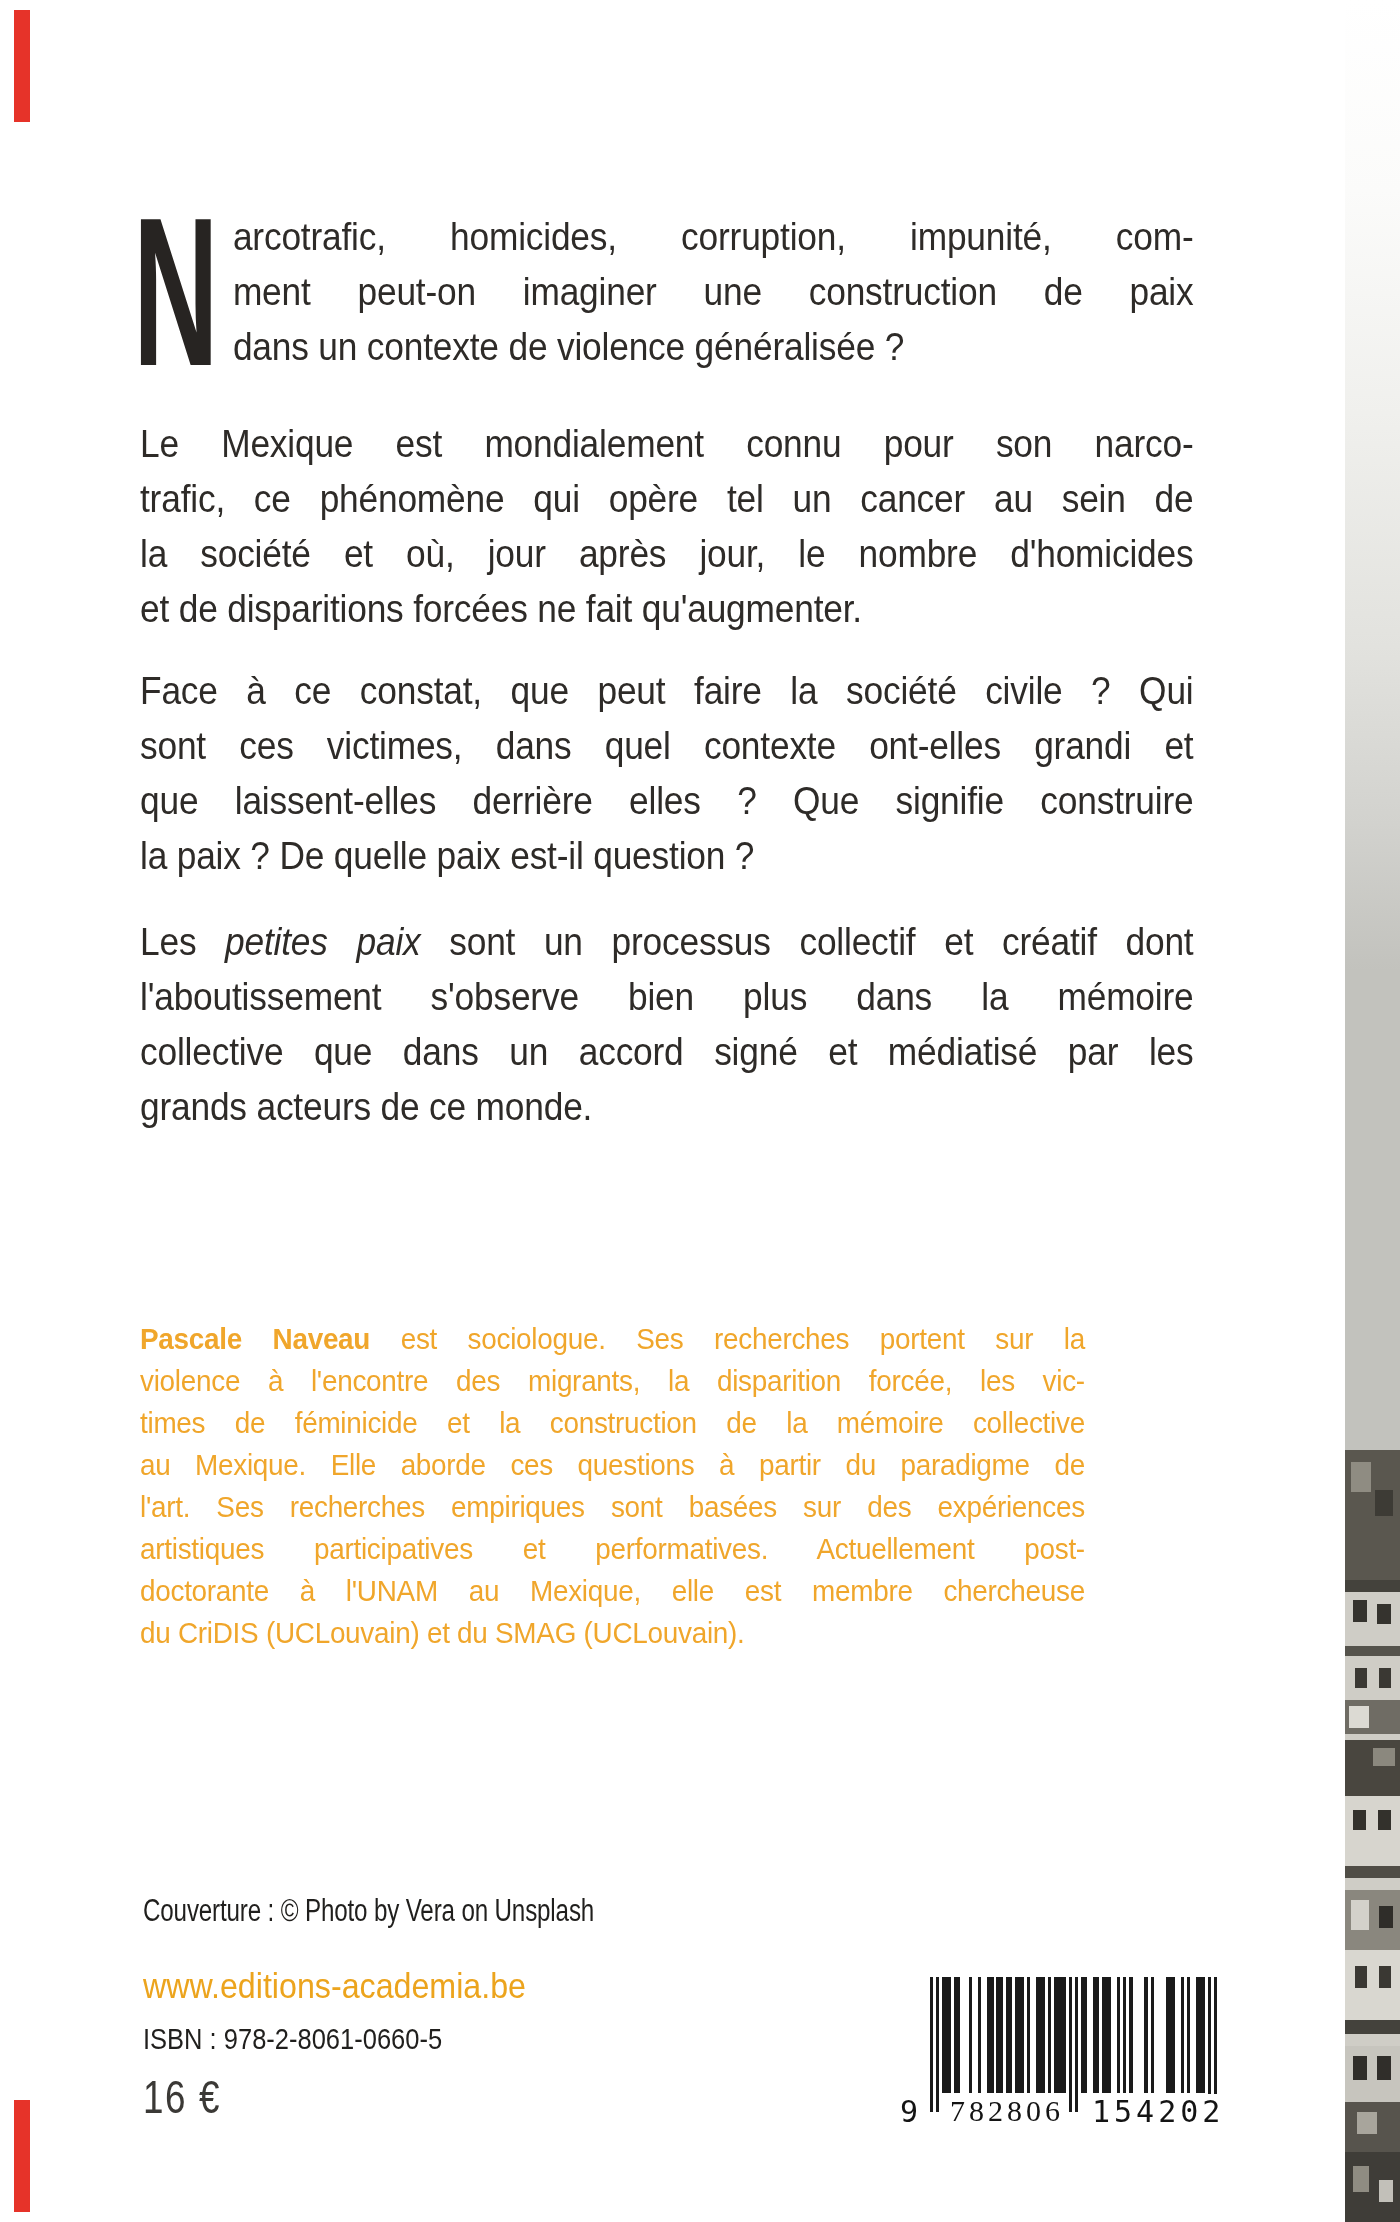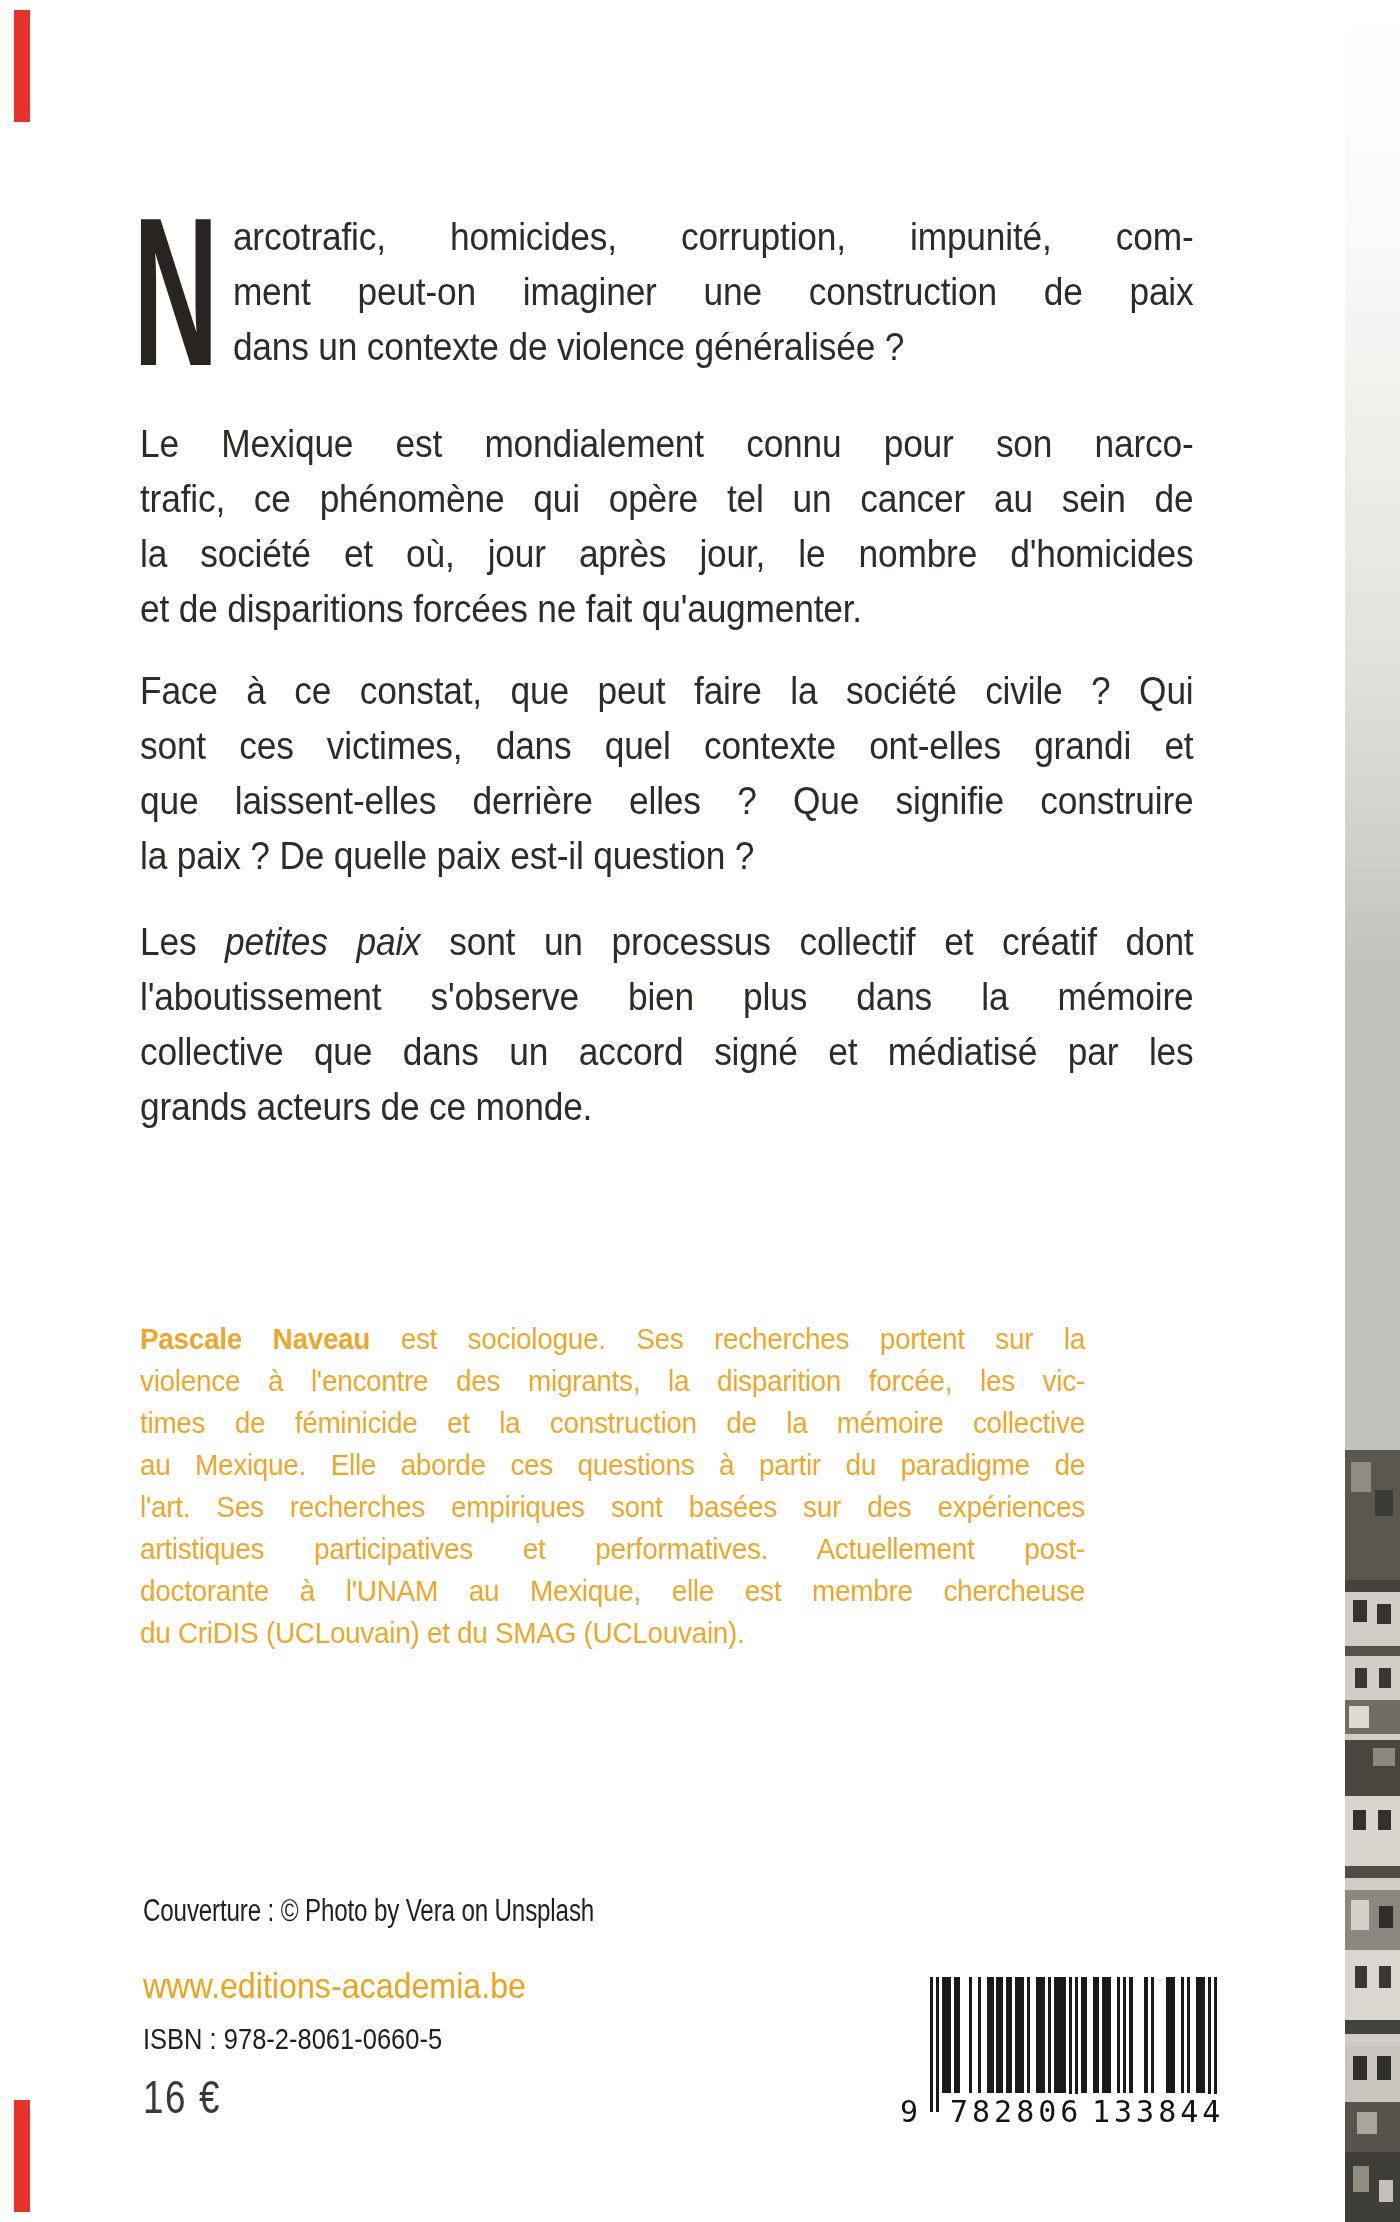--- a/index.html
+++ b/index.html
@@ -30,21 +30,21 @@
            transform:scaleX(.92);transform-origin:0 0;white-space:nowrap;}
   #isbn{position:absolute;left:143px;top:2022px;font-size:30px;color:#201f1d;
         transform:scaleX(.85);transform-origin:0 0;white-space:nowrap;}
   #price{position:absolute;left:143px;top:2070px;font-size:46px;font-weight:300;color:#3b3936;
          transform:scaleX(.8);transform-origin:0 0;letter-spacing:2px;white-space:nowrap;}
   #barcode{position:absolute;left:896px;top:1972px;width:330px;height:160px;}
   #barcode-bars{position:absolute;left:34px;top:5px;}
   .bc-digit{position:absolute;top:122px;font-family:"DejaVu Sans Mono",monospace;
             font-size:30px;color:#141414;background:#ffffff;letter-spacing:4px;white-space:nowrap;}
   #bc-first{left:4px;}
-  #bc-left{left:54px;}
+  #bc-left{left:54px;font-family:Liberation Serif, serif;}
   #bc-right{left:196px;}
 </style>
 </head>
 <body>
 
 <div id="page">
 
   <svg id="photo-strip" viewBox="0 0 55 2222" preserveAspectRatio="none" shape-rendering="crispEdges">
     <defs>
       <linearGradient id="stripfade" x1="0" y1="0" x2="0" y2="1">
@@ -189,16 +189,16 @@
         <rect x="83" y="0" width="1.04" height="116"></rect>
         <rect x="85" y="0" width="1.04" height="116"></rect>
         <rect x="88" y="0" width="1.04" height="116"></rect>
         <rect x="89" y="0" width="1.04" height="116"></rect>
         <rect x="90" y="0" width="1.04" height="116"></rect>
         <rect x="92" y="0" width="1.04" height="135"></rect>
         <rect x="94" y="0" width="1.04" height="135"></rect>
       </svg>
     <span id="bc-first" class="bc-digit">9</span>
     <span id="bc-left" class="bc-digit">782806</span>
-    <span id="bc-right" class="bc-digit">133844</span>
+    <span id="bc-right" class="bc-digit">154202</span>
   </div>
 
 </div>
 
 </body></html>

